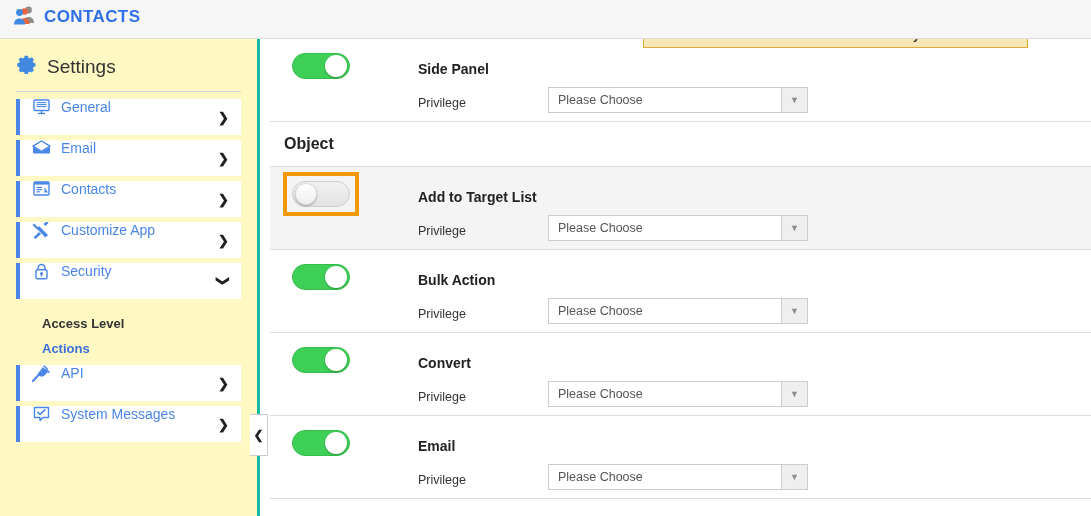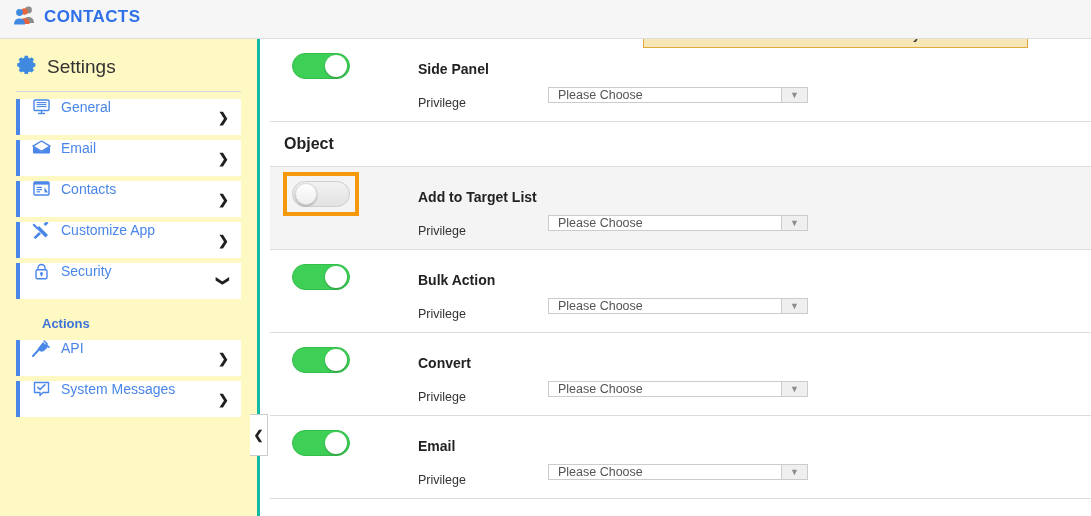--- a/index.html
+++ b/index.html
@@ -129,21 +129,21 @@
   .row .row-title {
     position: absolute; left: 148px; top: 22px;
     font-size: 14px; font-weight: bold; color: #222222;
   }
   .row .priv-label {
     position: absolute; left: 148px; top: 57px;
     font-size: 12.5px; font-weight: normal; color: #333333;
   }
   .select {
     position: absolute; left: 278px; top: 48px;
-    width: 260px; height: 16px;
+    width: 260px; height: 26px;
     background: #ffffff;
     border: 1px solid #cccccc;
     display: flex; align-items: stretch;
     cursor: pointer;
   }
   .select-value {
     flex: 1;
     display: flex; align-items: center;
     padding-left: 9px;
     font-size: 12.5px; color: #555555;
@@ -300,20 +300,21 @@
             <rect x="2" y="6.8" width="11" height="9" rx="1.5" fill="none" stroke="#4a86e8" stroke-width="1.4"></rect>
             <circle cx="7.5" cy="10.5" r="1.5" fill="#4a86e8"></circle>
             <line x1="7.5" y1="11.3" x2="7.5" y2="13.4" stroke="#4a86e8" stroke-width="1.4"></line>
           </svg>
         </span>
         <span class="nav-label">Security</span>
         <span class="nav-chevron" style="transform:translateY(-50%) rotate(90deg);">❯</span>
       </div>
 
       <div class="subnav">
+        <div class="subnav-item inactive">Access Level</div>
         <div class="subnav-item active">Actions</div>
       </div>
 
       <div class="nav-item">
         <span class="nav-icon">
           <svg width="18" height="17" viewBox="0 0 18 17">
             <path d="M11 2 L16 7 L12.5 10.5 C11 12 8.5 12 7 10.5 L5.5 9 L11 2 Z" fill="#4a86e8"></path>
             <line x1="12.2" y1="1" x2="15" y2="3.8" stroke="#4a86e8" stroke-width="1.6" stroke-linecap="round"></line>
             <line x1="14.2" y1="4.4" x2="17" y2="7.2" stroke="#4a86e8" stroke-width="1.6" stroke-linecap="round"></line>
             <line x1="6.5" y1="10" x2="1" y2="16" stroke="#4a86e8" stroke-width="2" stroke-linecap="round"></line>

